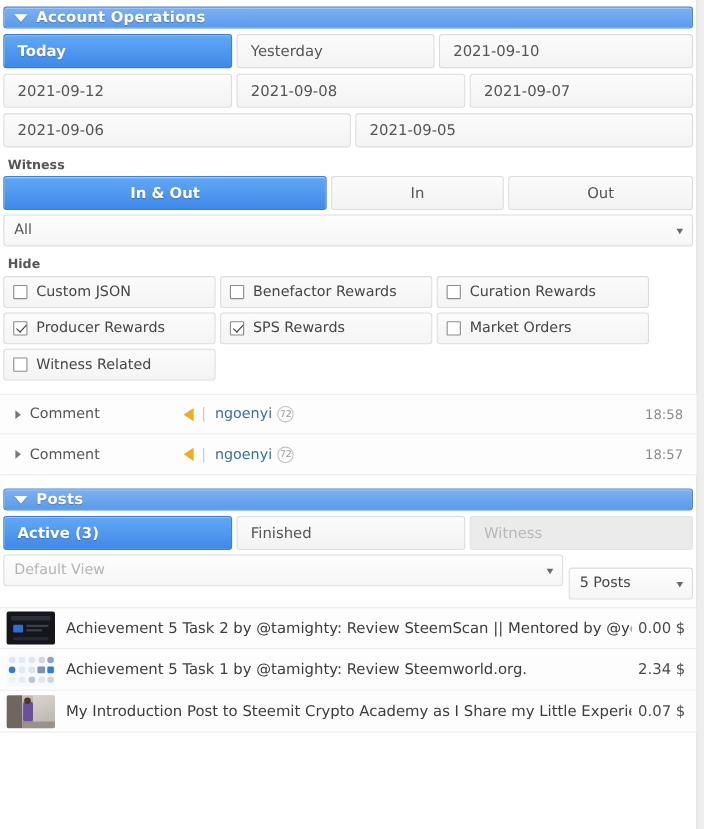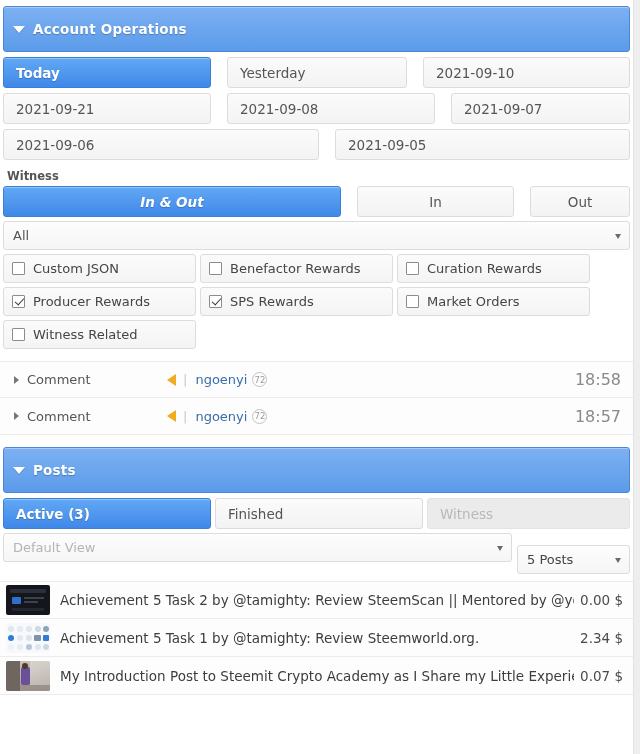--- a/index.html
+++ b/index.html
@@ -18,21 +18,21 @@
   
   .right-gutter {
     position: absolute; top: 0; right: 0; width: 7px; height: 754px;
     background: #eeeeee; border-left: 1px solid #e2e2e2;
   }
 
   .content { position: absolute; top: 0; left: 0; width: 633px; }
 
   
   .panel-head {
-    height: 46px;
+    height: 20px;
     background: linear-gradient(to bottom, #6ea8f0 0%, #5b96e8 50%, #4e8ae3 51%, #5d9cec 100%);
     background: linear-gradient(to bottom, #7db0f2 0%, #5b9bea 100%);
     border: 1px solid #4a88d6;
     border-radius: 3px;
     display: flex; align-items: center;
     color: #ffffff;
     font-size: 13.5px;
     font-weight: bold;
     padding-left: 9px;
     text-shadow: 0 1px 1px rgba(0,0,0,0.25);
@@ -42,21 +42,21 @@
     width: 0; height: 0;
     border-left: 6px solid transparent;
     border-right: 6px solid transparent;
     border-top: 7px solid #ffffff;
     margin-right: 8px;
     filter: drop-shadow(0 1px 0 rgba(0,0,0,0.2));
   }
   .panel-head .title { letter-spacing: .2px; }
 
   
-  .btn-row { display: flex; gap: 16px; margin-top: 5px; }
+  .btn-row { display: flex; gap: 4px; margin-top: 5px; }
   .btn {
     height: 31px;
     display: flex; align-items: center;
     padding: 0 12px;
     font-size: 13.5px;
     color: #555555;
     background: linear-gradient(to bottom, #fbfbfb 0%, #f3f3f3 100%);
     border: 1px solid #dcdcdc;
     border-radius: 3px;
     white-space: nowrap;
@@ -164,21 +164,21 @@
   .rep {
     display: inline-flex; align-items: center; justify-content: center;
     width: 15px; height: 15px;
     border: 1px solid #c3c3c3;
     border-radius: 50%;
     font-size: 8.5px;
     color: #9a9a9a;
     margin-left: 5px;
     vertical-align: middle;
   }
-  .op-time { margin-left: auto; margin-right: 12px; color: #8a8a8a; font-size: 16px; }
+  .op-time { margin-left: auto; margin-right: 12px; color: #8a8a8a; font-size: 12px; }
 
   
   .posts-head-wrap { margin-top: 12px; }
   .posts-tabs { display: flex; gap: 4px; margin-top: 5px; }
   .search-box {
     flex: 1;
     height: 31px;
     display: flex; align-items: center;
     padding: 0 12px;
     font-size: 13.5px;
@@ -234,41 +234,42 @@
       <span class="title">Account Operations</span>
     </div>
 
     <div style="padding:0 3px;">
       <div class="btn-row">
         <div class="btn active" style="width:208px;">Today</div>
         <div class="btn" style="width:180px;">Yesterday</div>
         <div class="btn" style="flex:1;">2021-09-10</div>
       </div>
       <div class="btn-row">
-        <div class="btn" style="width:208px;">2021-09-21</div>
+        <div class="btn" style="width:208px;">2021-09-12</div>
         <div class="btn" style="width:208px;">2021-09-08</div>
         <div class="btn" style="flex:1;">2021-09-07</div>
       </div>
       <div class="btn-row">
         <div class="btn" style="width:316px;">2021-09-06</div>
         <div class="btn" style="flex:1;">2021-09-05</div>
       </div>
 
       <div class="mini-label">Witness</div>
       <div class="btn-row" style="margin-top:0;">
-        <div class="btn active" style="width:338px;justify-content:center;font-style:italic;">In &amp; Out</div>
+        <div class="btn active" style="width:294px;justify-content:center;">In &amp; Out</div>
         <div class="btn" style="width:157px;justify-content:center;">In</div>
         <div class="btn" style="flex:1;justify-content:center;">Out</div>
       </div>
 
       <div class="select">
         <span>All</span>
         <span class="arrow"></span>
       </div>
 
+      <div class="mini-label">Hide</div>
       <div class="chk-grid">
         <div class="chk">
           <span class="box"></span>
           <span>Custom JSON</span>
         </div>
         <div class="chk">
           <span class="box"></span>
           <span>Benefactor Rewards</span>
         </div>
         <div class="chk">

